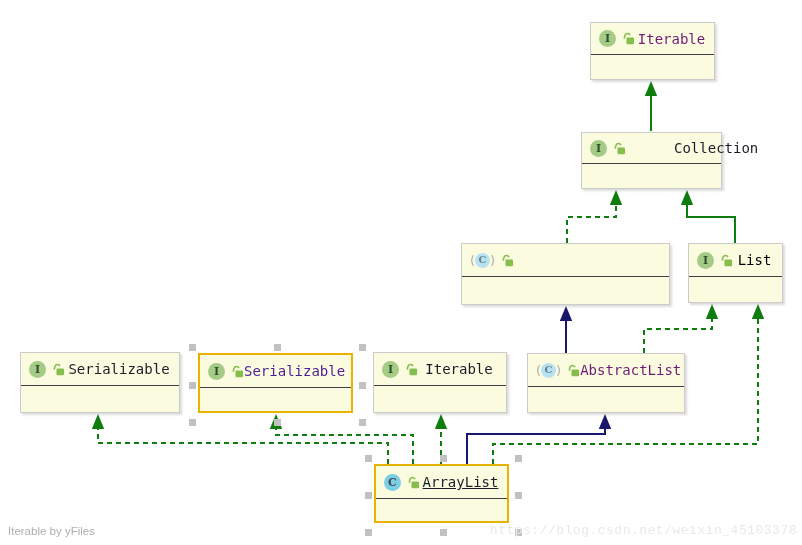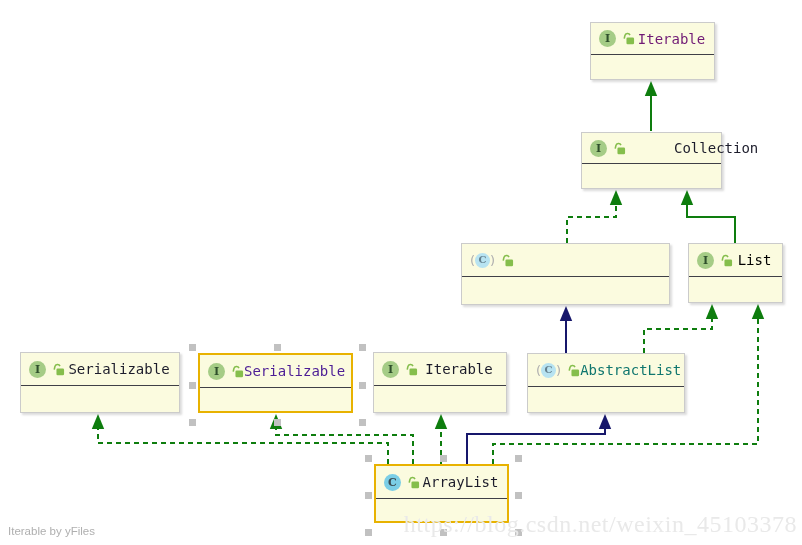--- a/index.html
+++ b/index.html
@@ -34,21 +34,21 @@
   .kind-abstract-class .paren { display:inline; }
   .lock-wrap { margin-left:6px; display:flex; align-items:center; }
   .node-label { flex:1 1 auto; text-align:center; font-size:14px; color:#1C1C2B; white-space:nowrap; }
   .handle { position:absolute; width:7px; height:7px; background:#C1C1C1; }
   #powered {
     position:absolute; left:8px; bottom:8px;
     font-family:"Liberation Sans", sans-serif; font-size:11.5px; color:#AFAFAF;
   }
   #watermark {
     position:absolute; right:5px; bottom:7px;
-    font-family:Liberation Serif, serif; font-size:24px; color:#E9E9E9;
+    font-family:Liberation Mono, monospace; font-size:13px; color:#E9E9E9;
     letter-spacing:0.5px;
   }
 </style>
 </head>
 <body>
 
 <div id="canvas">
   <svg id="edge-layer" xmlns="http://www.w3.org/2000/svg" viewBox="0 0 802 545">
       <polyline points="651,131 651,94" fill="none" stroke="#0E7D0E" stroke-width="2"></polyline>
       <polygon points="651,81 657.2,96 644.8,96" fill="#0E7D0E"></polygon>
@@ -227,41 +227,41 @@
               <span class="letter">C</span>
             </span>
         <span class="paren">)</span>
       </span>
       <span class="lock-wrap">
         <svg width="13" height="13" viewBox="0 0 14 14">
           <path class="lock-shackle" d="M2.4 7.2 L3.1 3.9 A2.9 2.9 0 0 1 8.6 3.4" fill="none" stroke-width="1.7" stroke="#85BE4C"></path>
           <rect class="lock-body" x="4.8" y="6.0" width="8.2" height="7.2" rx="1.3" fill="#85BE4C"></rect>
         </svg>
       </span>
-      <span class="node-label" style="color: #0f766e;">AbstractList</span>
+      <span class="node-label" style="color: #701a75;">AbstractList</span>
     </div>
     <div class="node-body"></div>
   </div>
 
   <div class="node kind-class selected" style="left: 374px; top: 464px; width: 135px; height: 59px;">
     <div class="node-header" style="height: 33px;">
       <span class="icon-wrap">
 
         <span class="circle">
               <span class="letter">C</span>
             </span>
 
       </span>
       <span class="lock-wrap">
         <svg width="13" height="13" viewBox="0 0 14 14">
           <path class="lock-shackle" d="M2.4 7.2 L3.1 3.9 A2.9 2.9 0 0 1 8.6 3.4" fill="none" stroke-width="1.7" stroke="#85BE4C"></path>
           <rect class="lock-body" x="4.8" y="6.0" width="8.2" height="7.2" rx="1.3" fill="#85BE4C"></rect>
         </svg>
       </span>
-      <span class="node-label" style="color: rgb(28, 28, 43);">ArrayList</span>
+      <span class="node-label" style="color: rgb(28, 28, 43); text-decoration: underline;">ArrayList</span>
     </div>
     <div class="node-body"></div>
   <div class="handle" style="left: -11px; top: -11px;"></div>
         <div class="handle" style="left: -11px; top: 26px;"></div>
         <div class="handle" style="left: -11px; top: 63px;"></div>
         <div class="handle" style="left: 64px; top: -11px;"></div>
         <div class="handle" style="left: 64px; top: 63px;"></div>
         <div class="handle" style="left: 139px; top: -11px;"></div>
         <div class="handle" style="left: 139px; top: 26px;"></div>
         <div class="handle" style="left: 139px; top: 63px;"></div>

